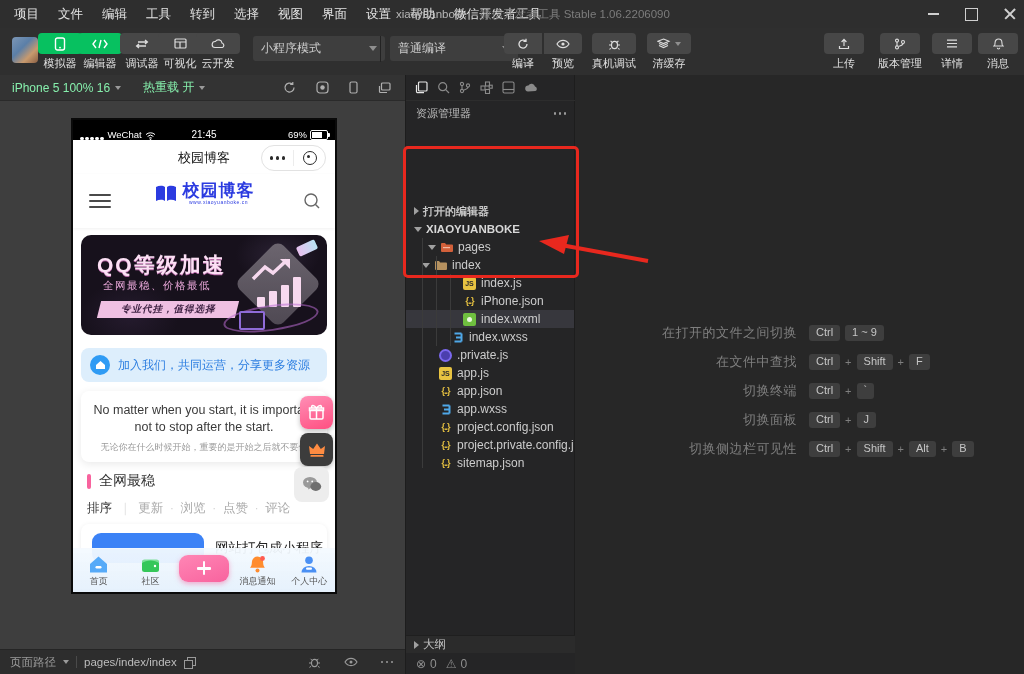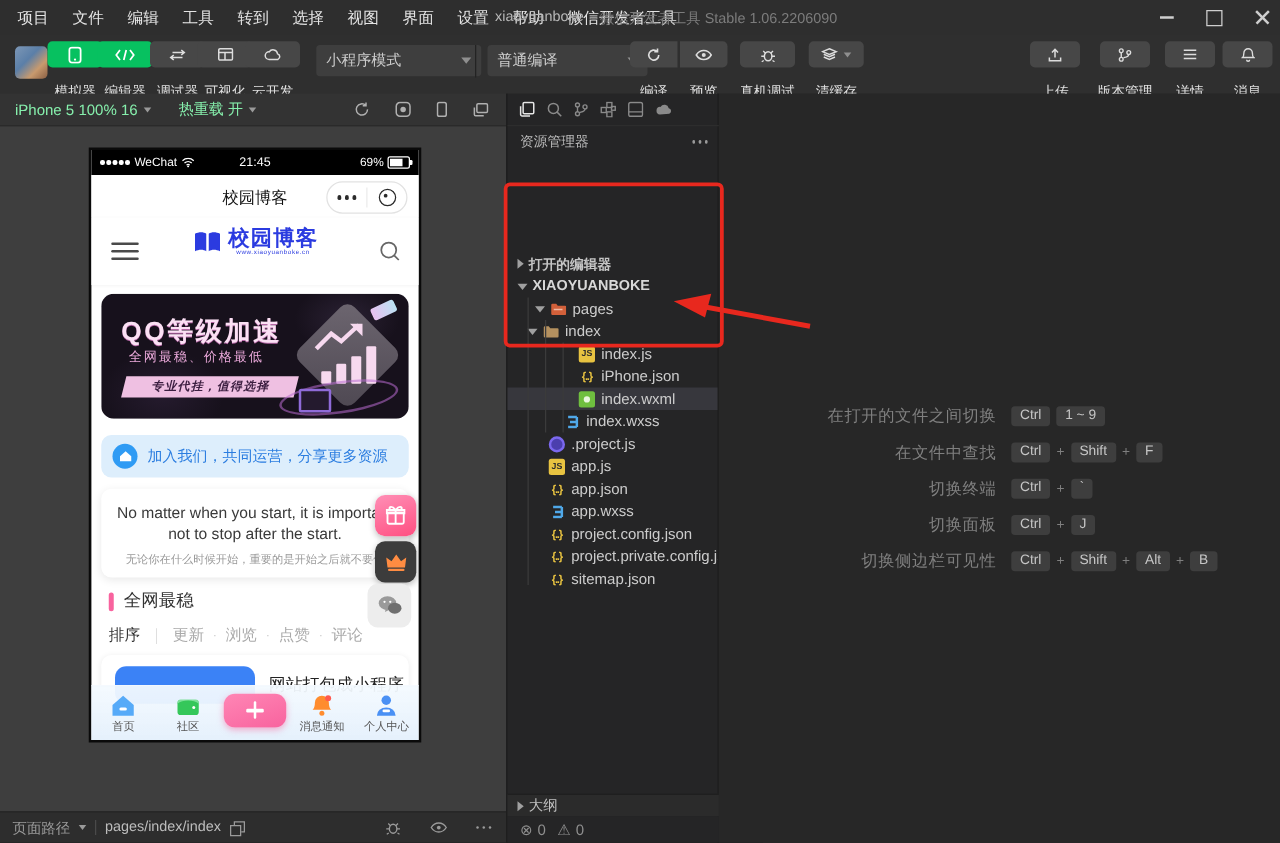--- a/index.html
+++ b/index.html
@@ -19,21 +19,21 @@
   .wmin{width:11px;height:2px;background:#cfcfcf;}
   .wmax{width:11px;height:11px;border:1.5px solid #cfcfcf;}
   .wclose{width:12px;height:12px;position:relative;}
   .wclose:before,.wclose:after{content:"";position:absolute;left:-1px;top:5px;width:14px;height:1.6px;background:#cfcfcf;}
   .wclose:before{transform:rotate(45deg);} .wclose:after{transform:rotate(-45deg);}
 
   
   #toolbar{left:0;top:28px;width:1024px;height:47px;background:#2f2f2f;border-bottom:1px solid #262626;}
   #avatar{left:12px;top:9px;width:26px;height:26px;border-radius:4px;
           background:linear-gradient(135deg,#7d97b6 0%,#5b7fa8 40%,#c89a6e 70%,#8a5f43 100%);}
-  .tbtn{width:52px;flex-direction:column;display:flex;align-items:center;gap:12px;top:5px;justify-content:space-between;}
+  .tbtn{width:52px;flex-direction:column;display:flex;align-items:center;gap:2px;top:5px;justify-content:space-between;}
   .tbtn .ib{width:44px;height:21px;border-radius:4px;background:#474747;display:flex;align-items:center;justify-content:center;}
   .tbtn.on .ib{background:#07c160;}
   .tbtn .lb{font-size:11px;color:#e0e0e0;white-space:nowrap;}
   .dd{top:8px;height:25px;background:#3e3e3e;border-radius:3px;display:flex;align-items:center;
       padding:0 8px;font-size:12px;color:#cccccc;justify-content:space-between;}
   .caret{width:0;height:0;border-left:4px solid transparent;border-right:4px solid transparent;border-top:5px solid #8f8f8f;}
   .vsep{top:8px;width:1px;height:26px;background:#232323;}
 
   
   #simpanel{left:0;top:75px;width:405px;height:599px;background:#3e3e3e;}
@@ -45,21 +45,21 @@
   #simfoot .t2{font-size:11.5px;color:#bdbdbd;}
   #simfoot .bar{width:1px;height:12px;background:#4a4a4a;}
   .copyic{position:relative;width:11px;height:11px;}
   .copyic:before{content:"";position:absolute;left:3px;top:0;width:7px;height:7px;border:1px solid #9a9a9a;}
   .copyic:after{content:"";position:absolute;left:0;top:3px;width:7px;height:7px;border:1px solid #9a9a9a;background:#2d2d2d;}
   .dots3{display:flex;gap:2.5px;}
   .dots3 i{width:2.5px;height:2.5px;border-radius:50%;background:#9a9a9a;}
 
   
   #phone{left:73px;top:45px;width:262px;height:472px;background:#ffffff;outline:2px solid #0a0a0a;overflow:hidden;}
-  #pstatus{left:0;top:0;width:262px;height:20px;background:#000;color:#fff;display:flex;align-items:center;padding:0 7px;box-sizing:border-box;}
+  #pstatus{left:0;top:0;width:262px;height:20px;background:#000;color:#fff;display:flex;align-items:flex-end;padding:0 7px;box-sizing:border-box;}
   #pstatus .sig{display:flex;gap:1.5px;margin-right:4px;}
   #pstatus .sig i{width:3.5px;height:3.5px;border-radius:50%;background:#fff;}
   #pstatus .car{font-size:9.5px;}
   #pstatus .time{position:absolute;left:0;right:0;text-align:center;font-size:10px;}
   #pstatus .right{margin-left:auto;display:flex;align-items:center;gap:3px;z-index:1;}
   #pstatus .pct{font-size:9.5px;}
   .batt{width:16px;height:8px;border:1px solid #fff;border-radius:2px;position:relative;}
   .batt i{position:absolute;left:1px;top:1px;bottom:1px;width:10px;background:#fff;}
   .batt:after{content:"";position:absolute;right:-3px;top:2px;width:2px;height:4px;background:#fff;border-radius:0 1px 1px 0;}
   #pnav{left:0;top:20px;width:262px;height:34px;background:#fff;}
@@ -655,21 +655,21 @@
             <svg width="11" height="11" viewBox="0 0 11 11">
               <path d="M9.5 1.5H2.5M9.5 5.5H4M9.5 9.5H2.5M9.5 1.5v8" fill="none" stroke="#4fa8e8" stroke-width="2"></path>
             </svg>
           </span>
         <span>index.wxss</span>
       </div>
       <div class="trow" style="padding-left:33px">
         <span class="ficon">
             <span class="eslb"></span>
           </span>
-        <span>.project.js</span>
+        <span>.private.js</span>
       </div>
       <div class="trow" style="padding-left:33px">
         <span class="ficon jsb">JS</span>
         <span>app.js</span>
       </div>
       <div class="trow" style="padding-left:33px">
         <span class="ficon jsonb">{..}</span>
         <span>app.json</span>
       </div>
       <div class="trow" style="padding-left:33px">

